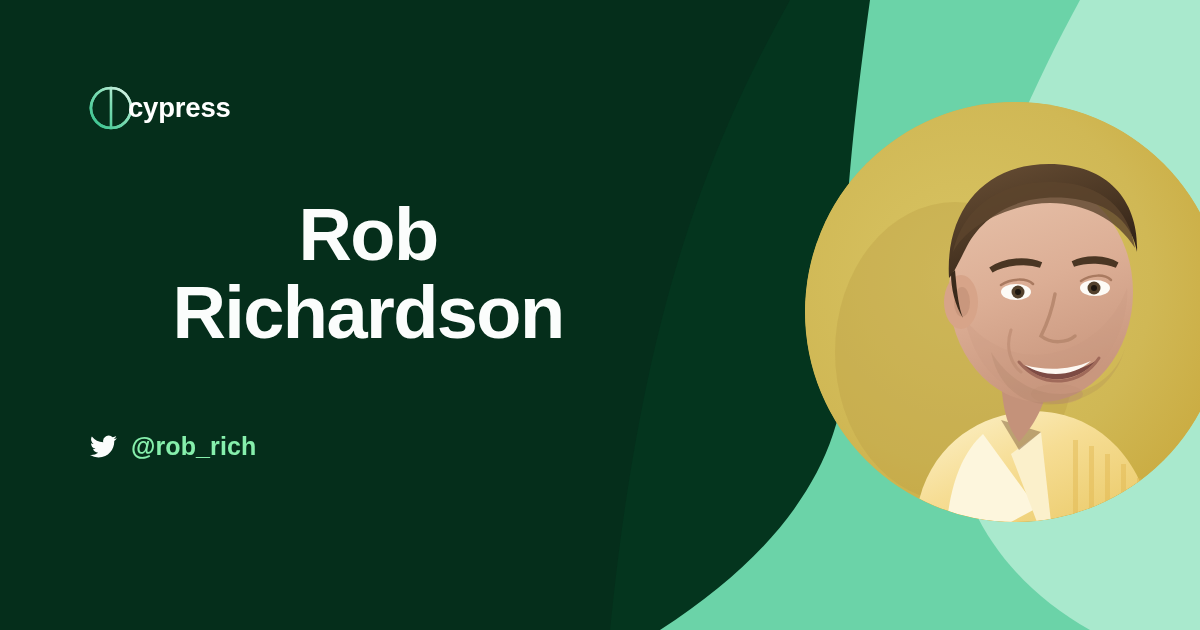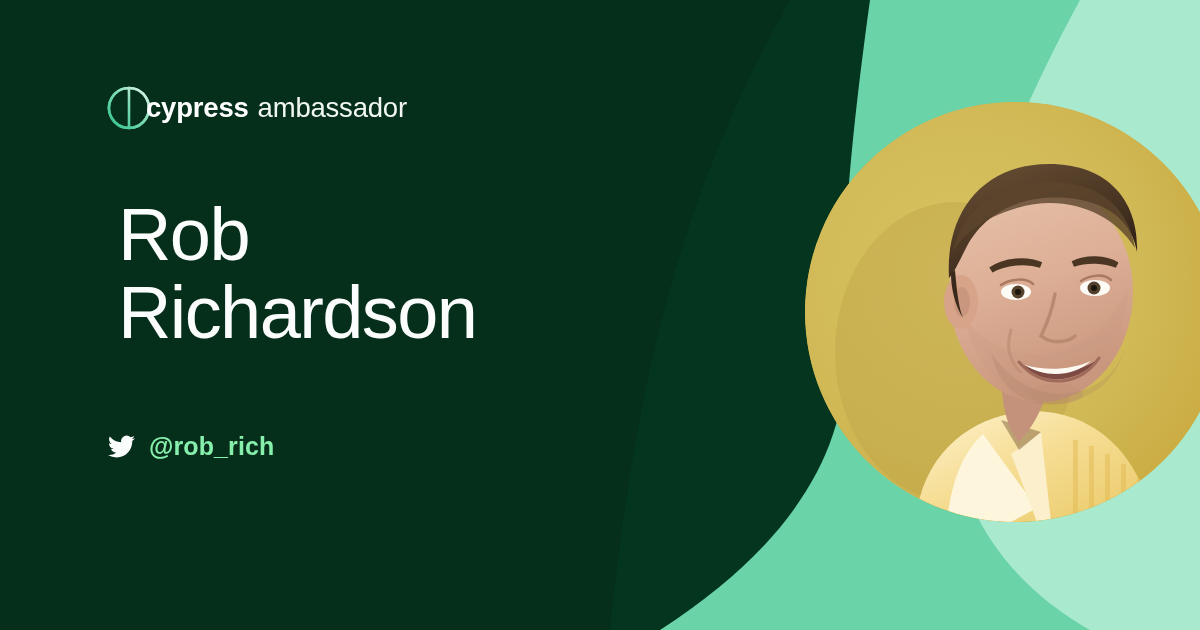--- a/index.html
+++ b/index.html
@@ -9,21 +9,21 @@
     background:#052e1b;
   }
   #card{
     position:relative;width:1200px;height:630px;overflow:hidden;
     background:#052e1b;
   }
   #bg{position:absolute;inset:0;width:1200px;height:630px;}
 
   
   #content{
-    position:absolute;left:18px;top:0;width:640px;height:490px;z-index:5;
+    position:absolute;left:0;top:0;width:640px;height:490px;z-index:5;text-align:center;
   }
 
   
   #brand{
     position:absolute;left:88px;top:85px;
     display:flex;align-items:center;height:46px;
   }
   #brand-mark{
     position:relative;width:46px;height:46px;flex:0 0 46px;margin-right:-6px;
   }
@@ -31,22 +31,22 @@
     position:relative;z-index:2;font-size:27.5px;line-height:1;
     letter-spacing:-0.2px;white-space:nowrap;color:#ffffff;
     display:flex;align-items:baseline;
   }
   .brand-cypress{font-weight:700;color:#ffffff;}
   .brand-ambassador{font-weight:400;color:#f2f7f4;margin-left:9px;}
 
   
   #name{
     position:absolute;left:88px;top:196px;width:560px;
-    font-size:74px;font-weight:400;line-height:1.06;
-    letter-spacing:-1.6px;color:#fbfdfc;margin-left:12px;
+    font-size:74px;font-weight:700;line-height:1.06;
+    letter-spacing:-1.6px;color:#fbfdfc;
   }
   .name-line{display:block;white-space:nowrap;}
 
   
   #social{
     position:absolute;left:90px;top:432px;
     display:flex;align-items:center;gap:14px;
   }
   #twitter-icon{width:27px;height:27px;flex:0 0 27px;display:block;}
   #handle{
@@ -89,21 +89,20 @@
               <stop offset="100%" stop-color="#e9f7f0"></stop>
             </linearGradient>
           </defs>
           <path d="M23 3 A20 20 0 1 1 22.9 3 L23 10 L23 42" fill="none" stroke="url(#cyg)" stroke-width="2.6" stroke-linecap="round"></path>
           <circle cx="23" cy="23" r="20" fill="none" stroke="url(#cyg)" stroke-width="2.6"></circle>
           <path d="M23 43 L23 28" fill="none" stroke="url(#cyg)" stroke-width="2.6" stroke-linecap="round"></path>
         </svg>
       </span>
       <span id="brand-words">
         <span class="brand-cypress">cypress</span>
-        <span class="brand-ambassador">ambassador</span>
       </span>
     </div>
 
     <div id="name">
       <span class="name-line">Rob</span>
       <span class="name-line">Richardson</span>
     </div>
 
     <div id="social">
       <svg id="twitter-icon" viewBox="0 0 24 24" aria-hidden="true">

